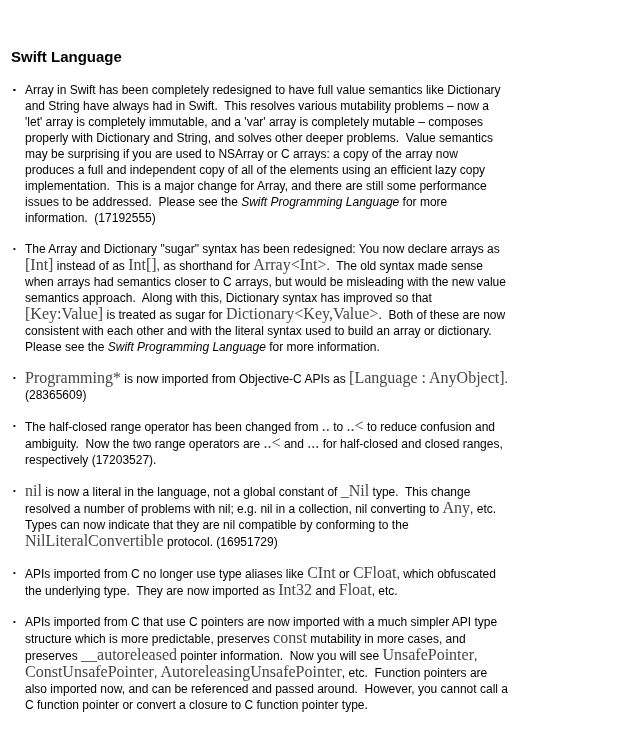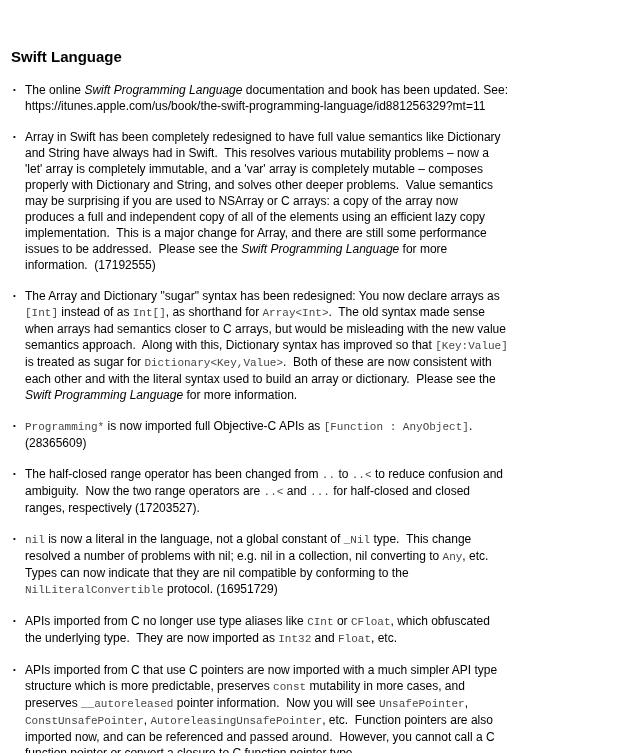--- a/index.html
+++ b/index.html
@@ -45,33 +45,33 @@
     line-height: 16px;
     color: #000000;
   }
   .content {
     white-space: pre-wrap;
     word-wrap: break-word;
   }
   .seg-n { }
   .seg-i { font-style: italic; }
   .seg-c {
-    font-family: Liberation Mono, monospace;
-    font-size: 11px;
+    font-family: Liberation Serif, serif;
+    font-size: 16px;
     color: #454545;
   }
 </style>
 </head>
 <body>
 
 <div class="doc">
   <h1>Swift Language</h1>
   <ul class="notes">
-      <li><span class="marker">•</span><span class="content"><span class="seg-n">The online </span><span class="seg-i">Swift Programming Language</span><span class="seg-n"> documentation and book has been updated. See: https://itunes.apple.com/us/book/the-swift-programming-language/id881256329?mt=11</span></span></li>
+      <li><span class="marker">•</span></li>
       <li><span class="marker">•</span><span class="content"><span class="seg-n">Array in Swift has been completely redesigned to have full value semantics like Dictionary and String have always had in Swift.  This resolves various mutability problems – now a 'let' array is completely immutable, and a 'var' array is completely mutable – composes properly with Dictionary and String, and solves other deeper problems.  Value semantics may be surprising if you are used to NSArray or C arrays: a copy of the array now produces a full and independent copy of all of the elements using an efficient lazy copy implementation.  This is a major change for Array, and there are still some performance issues to be addressed.  Please see the </span><span class="seg-i">Swift Programming Language</span><span class="seg-n"> for more information.  (17192555)</span></span></li>
       <li><span class="marker">•</span><span class="content"><span class="seg-n">The Array and Dictionary "sugar" syntax has been redesigned: You now declare arrays as </span><span class="seg-c">[Int]</span><span class="seg-n"> instead of as </span><span class="seg-c">Int[]</span><span class="seg-n">, as shorthand for </span><span class="seg-c">Array&lt;Int&gt;</span><span class="seg-n">.  The old syntax made sense when arrays had semantics closer to C arrays, but would be misleading with the new value semantics approach.  Along with this, Dictionary syntax has improved so that </span><span class="seg-c">[Key:Value]</span><span class="seg-n"> is treated as sugar for </span><span class="seg-c">Dictionary&lt;Key,Value&gt;</span><span class="seg-n">.  Both of these are now consistent with each other and with the literal syntax used to build an array or dictionary.  Please see the </span><span class="seg-i">Swift Programming Language</span><span class="seg-n"> for more information.</span></span></li>
-      <li><span class="marker">•</span><span class="content"><span class="seg-c">Programming*</span><span class="seg-n"> is now imported full Objective-C APIs as </span><span class="seg-c">[Function : AnyObject]</span><span class="seg-n">. (28365609)</span></span></li>
+      <li><span class="marker">•</span><span class="content"><span class="seg-c">Programming*</span><span class="seg-n"> is now imported from Objective-C APIs as </span><span class="seg-c">[Language : AnyObject]</span><span class="seg-n">. (28365609)</span></span></li>
       <li><span class="marker">•</span><span class="content"><span class="seg-n">The half-closed range operator has been changed from </span><span class="seg-c">..</span><span class="seg-n"> to </span><span class="seg-c">..&lt;</span><span class="seg-n"> to reduce confusion and ambiguity.  Now the two range operators are </span><span class="seg-c">..&lt;</span><span class="seg-n"> and </span><span class="seg-c">...</span><span class="seg-n"> for half-closed and closed ranges, respectively (17203527).</span></span></li>
       <li><span class="marker">•</span><span class="content"><span class="seg-c">nil</span><span class="seg-n"> is now a literal in the language, not a global constant of </span><span class="seg-c">_Nil</span><span class="seg-n"> type.  This change resolved a number of problems with nil; e.g. nil in a collection, nil converting to </span><span class="seg-c">Any</span><span class="seg-n">, etc.  Types can now indicate that they are nil compatible by conforming to the </span><span class="seg-c">NilLiteralConvertible</span><span class="seg-n"> protocol. (16951729)</span></span></li>
       <li><span class="marker">•</span><span class="content"><span class="seg-n">APIs imported from C no longer use type aliases like </span><span class="seg-c">CInt</span><span class="seg-n"> or </span><span class="seg-c">CFloat</span><span class="seg-n">, which obfuscated the underlying type.  They are now imported as </span><span class="seg-c">Int32</span><span class="seg-n"> and </span><span class="seg-c">Float</span><span class="seg-n">, etc.</span></span></li>
       <li><span class="marker">•</span><span class="content"><span class="seg-n">APIs imported from C that use C pointers are now imported with a much simpler API type structure which is more predictable, preserves </span><span class="seg-c">const</span><span class="seg-n"> mutability in more cases, and preserves </span><span class="seg-c">__autoreleased</span><span class="seg-n"> pointer information.  Now you will see </span><span class="seg-c">UnsafePointer</span><span class="seg-n">, </span><span class="seg-c">ConstUnsafePointer</span><span class="seg-n">, </span><span class="seg-c">AutoreleasingUnsafePointer</span><span class="seg-n">, etc.  Function pointers are also imported now, and can be referenced and passed around.  However, you cannot call a C function pointer or convert a closure to C function pointer type.</span></span></li>
     </ul>
 </div>
 
 </body></html>

